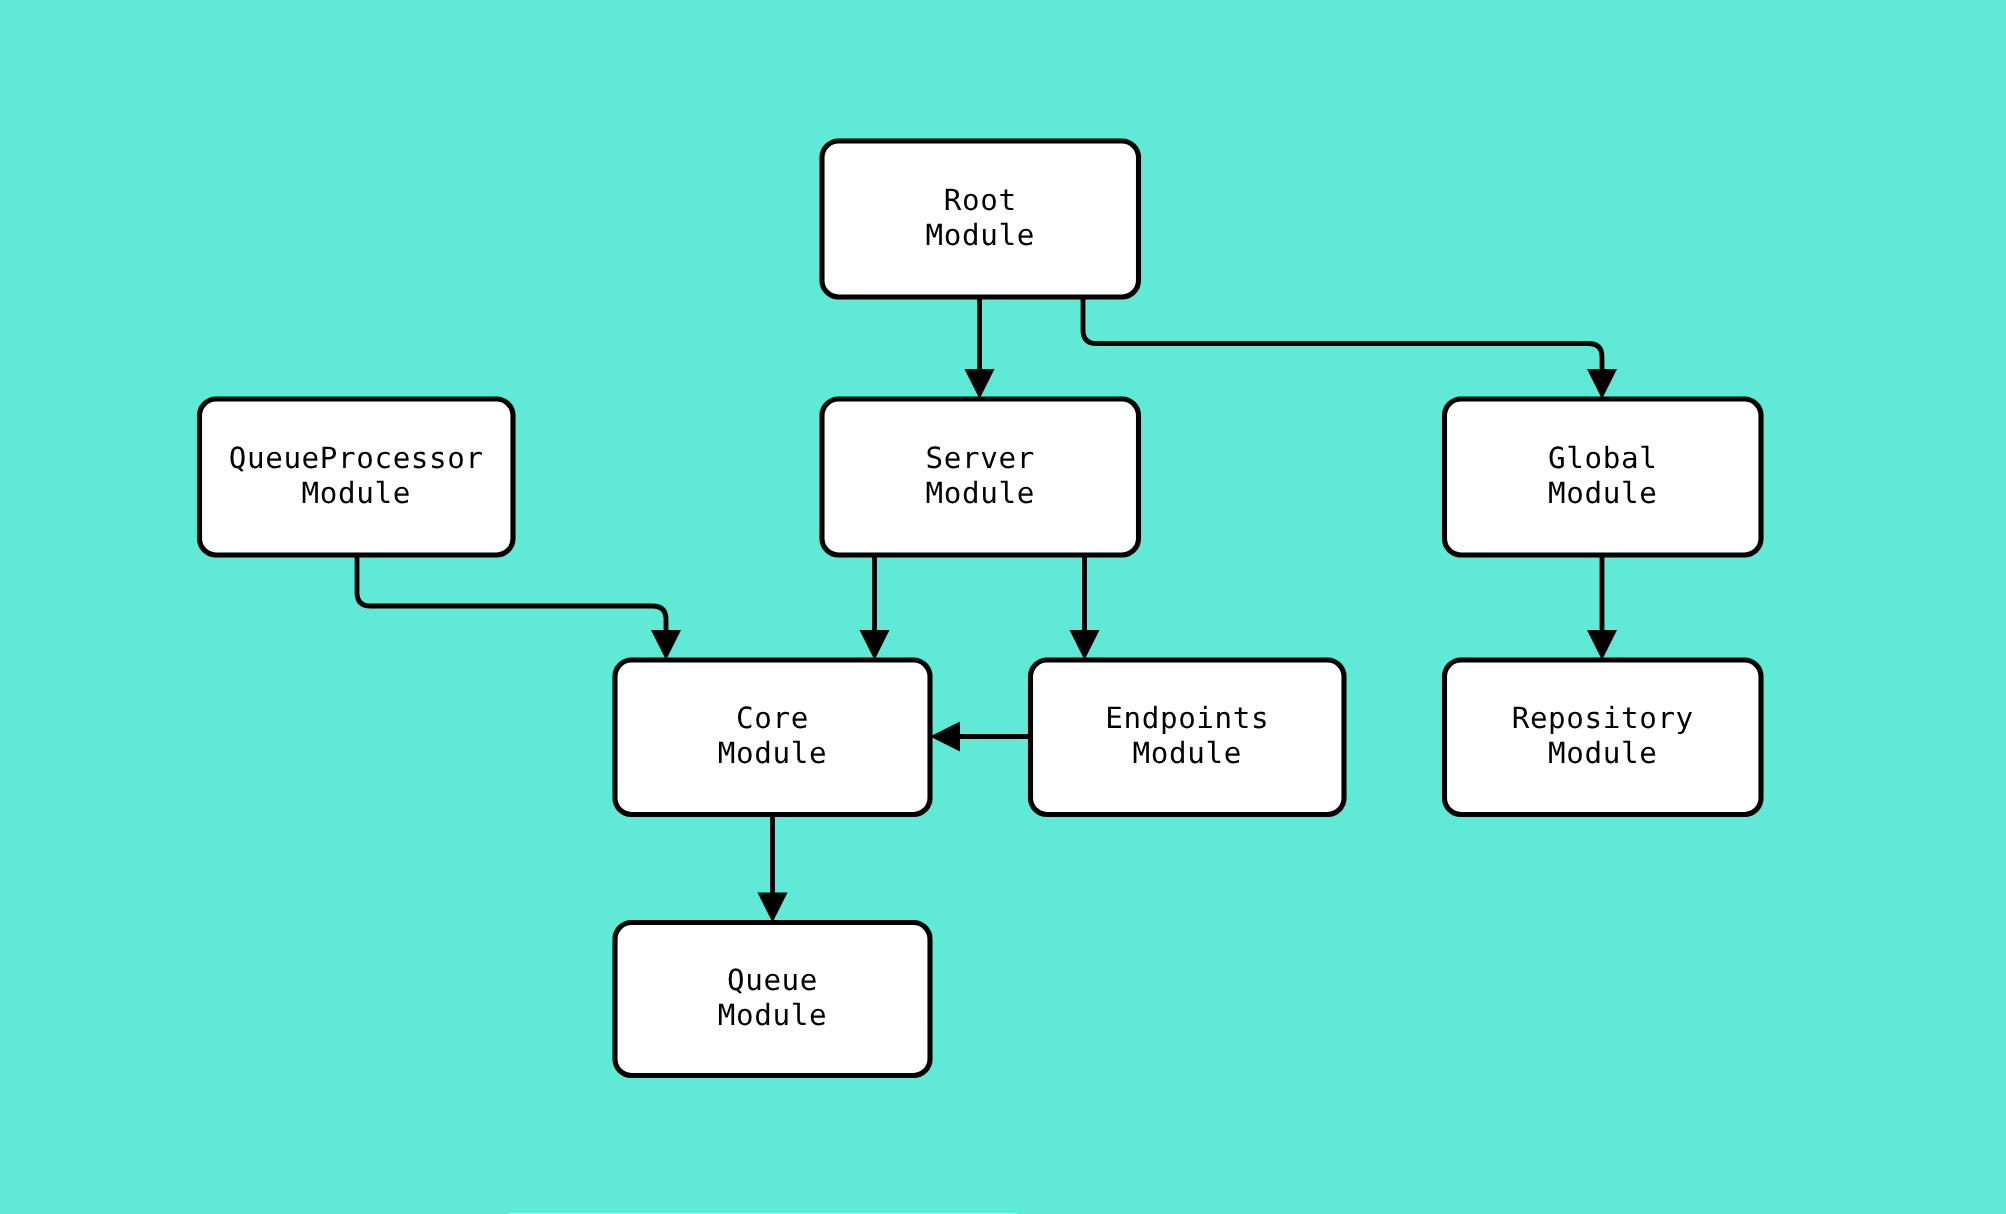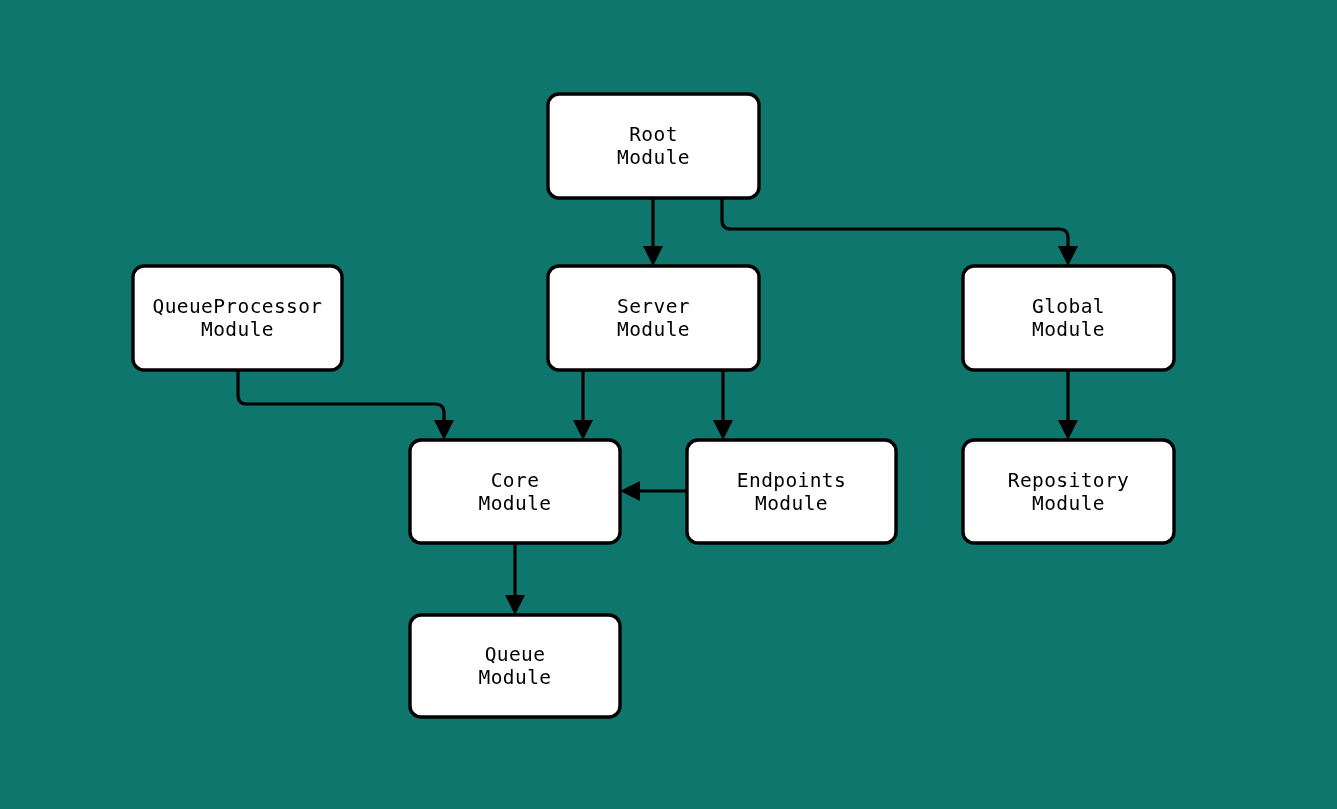--- a/index.html
+++ b/index.html
@@ -4,21 +4,21 @@
 <style>
   html, body {
     margin: 0;
     padding: 0;
     background: #ffffff;
   }
   #page {
     position: relative;
     width: 1337px;
     height: 809px;
-    background: #0f766e;
+    background: #5eead4;
     overflow: hidden;
     font-family: "DejaVu Sans Mono", "Liberation Mono", monospace;
   }
   #diagram-svg {
     position: absolute;
     inset: 0;
     width: 1337px;
     height: 809px;
     display: block;
   }

